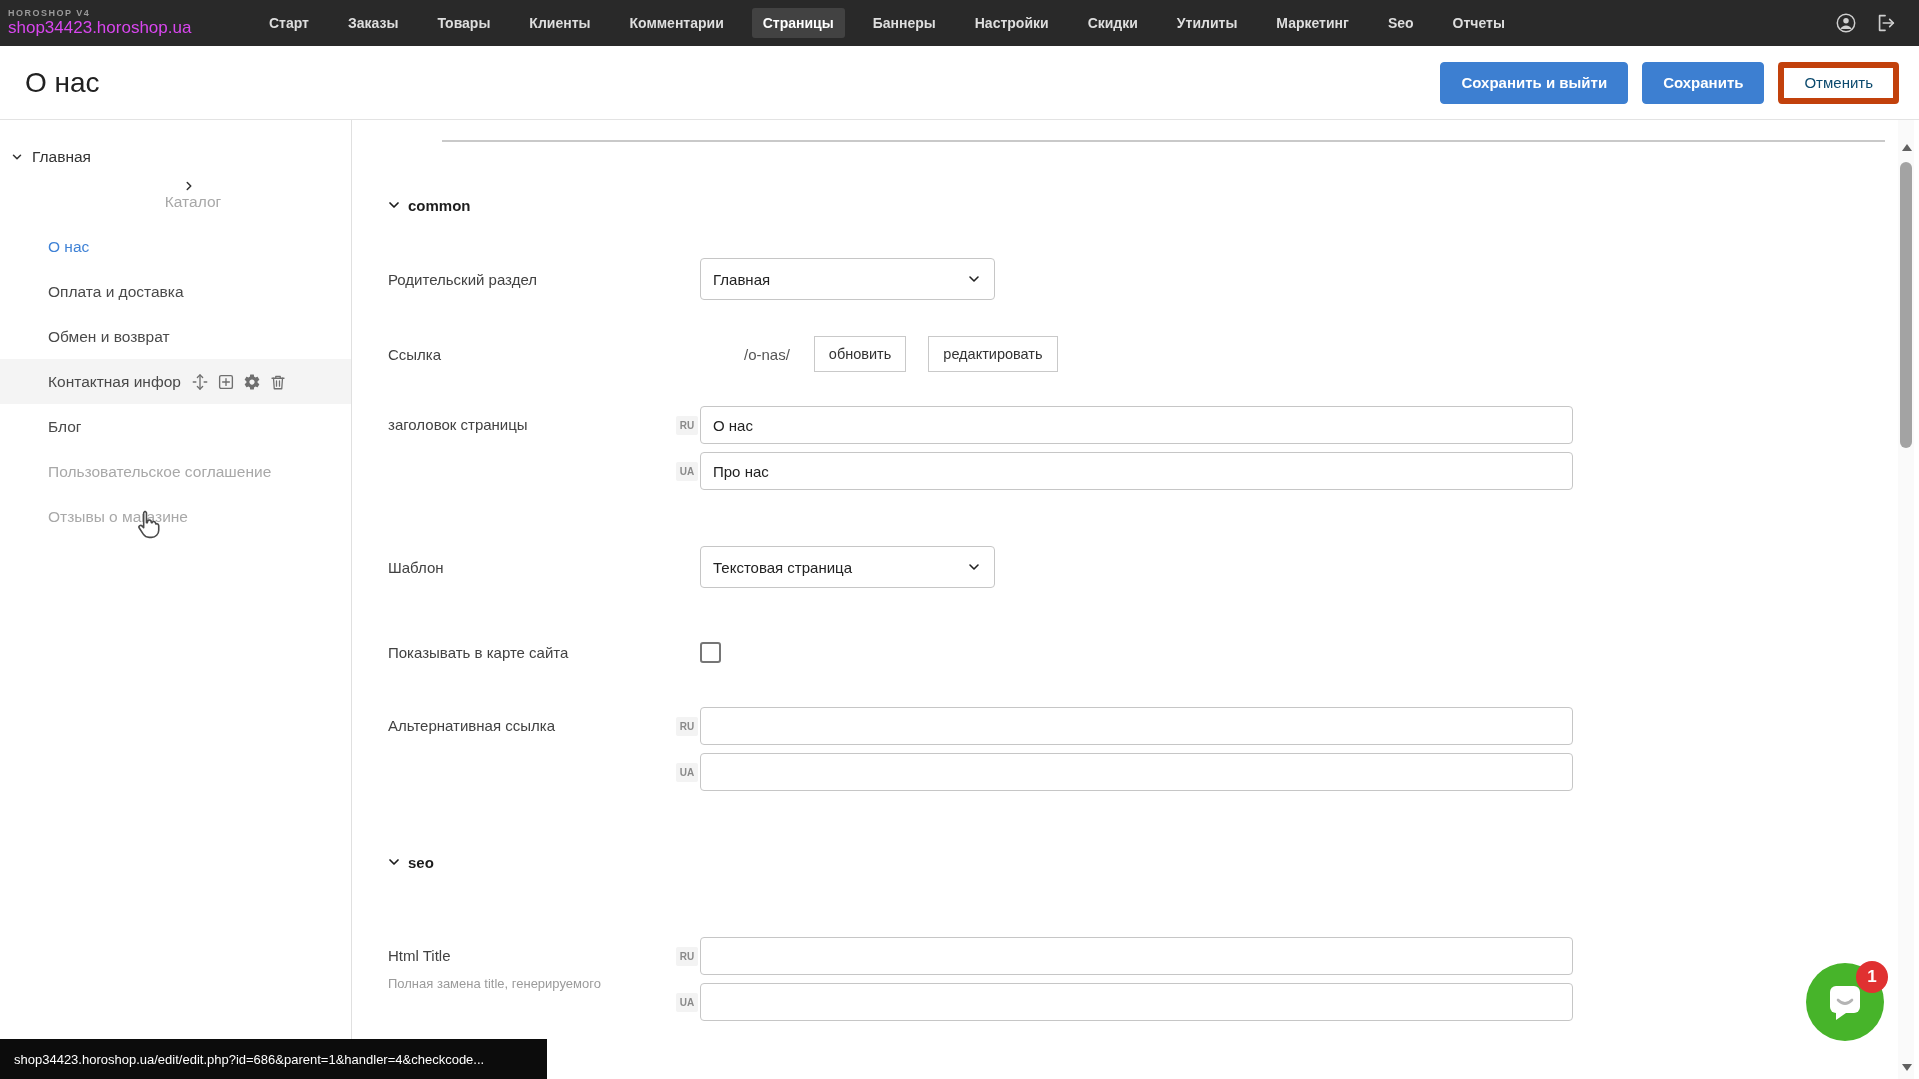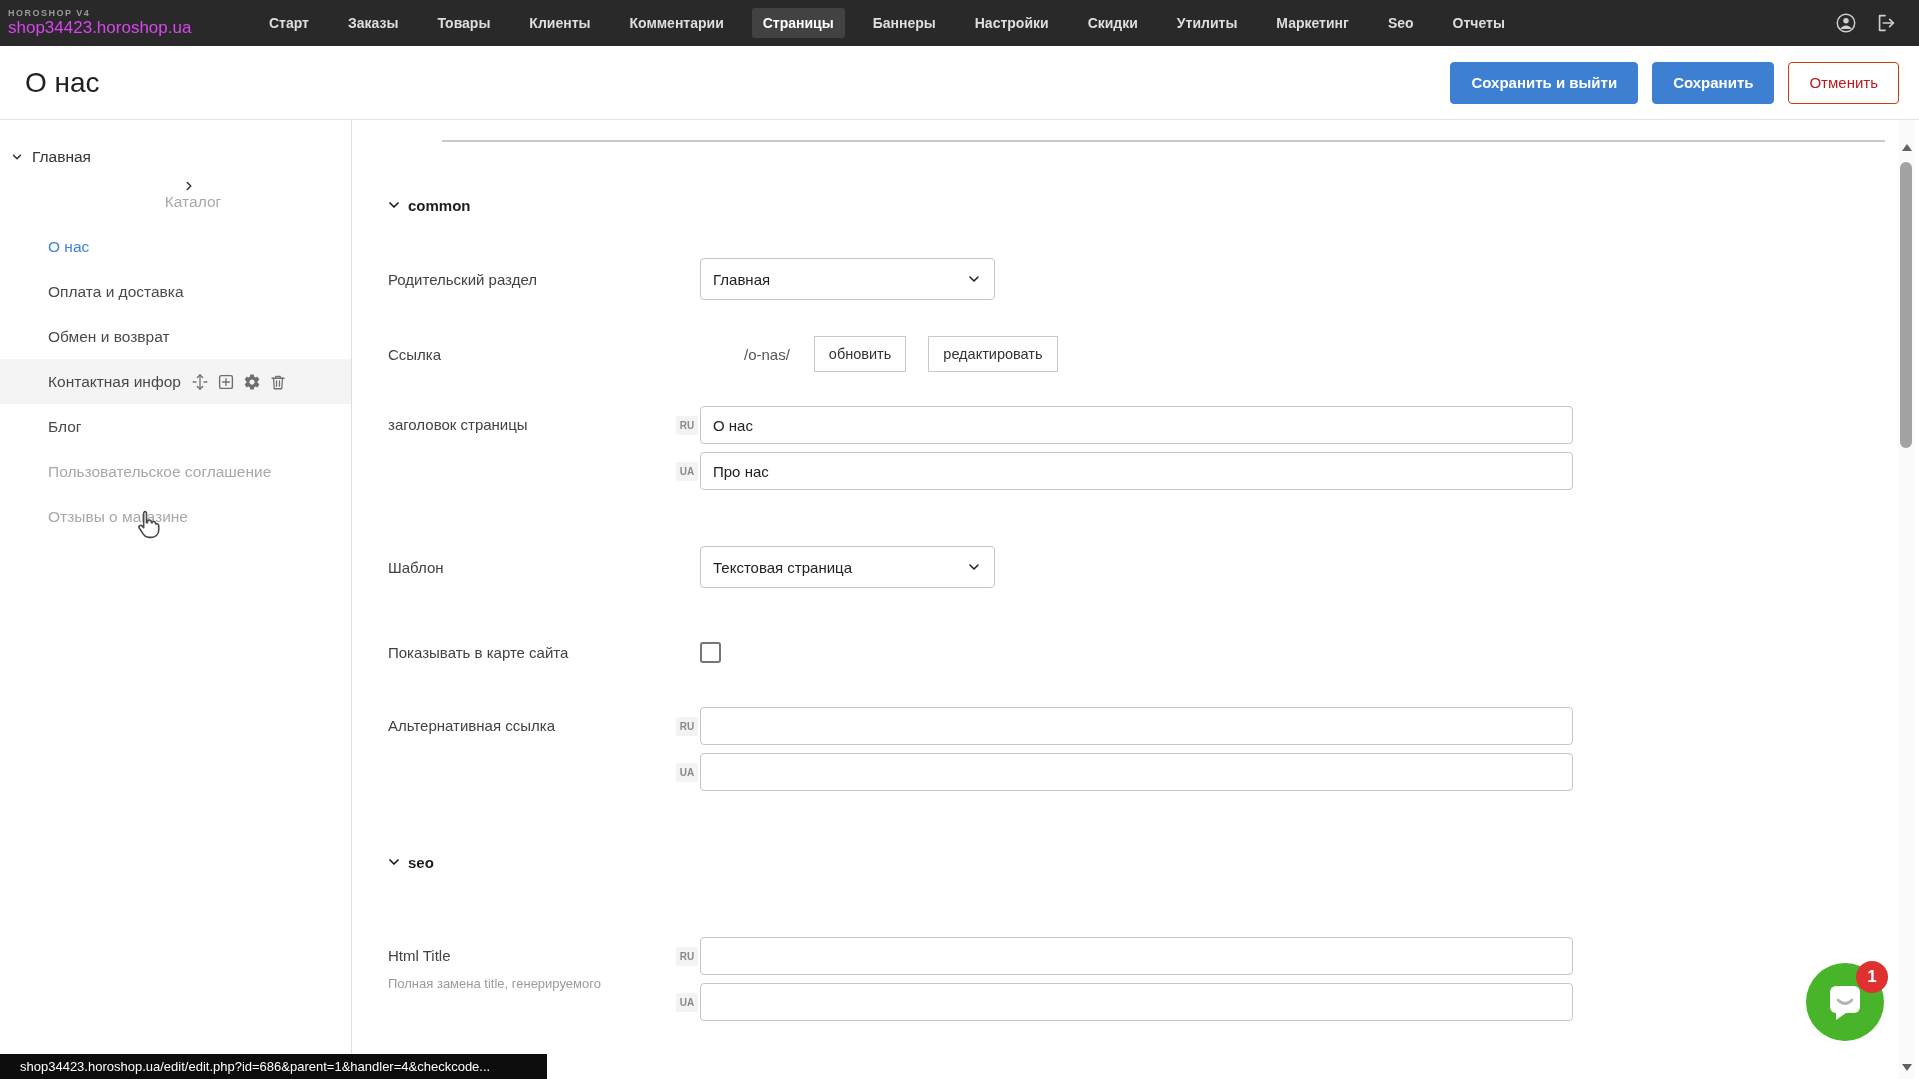--- a/index.html
+++ b/index.html
@@ -17,21 +17,21 @@
   .topnav-item{font-size:14px;font-weight:bold;color:#dedede;padding:7px 11px;border-radius:3px;cursor:pointer;white-space:nowrap;}
   .topnav-item.active{background:#424242;color:#fff;}
   .topbar-right{margin-left:auto;display:flex;align-items:center;gap:18px;padding-right:22px;}
   .topbar-icon{width:22px;height:22px;cursor:pointer;display:block;}
   
   .pageheader{height:74px;display:flex;align-items:center;background:#fff;border-bottom:1px solid #e3e3e3;box-sizing:border-box;}
   .page-title{font-size:28px;color:#212121;margin-left:25px;}
   .header-actions{margin-left:auto;display:flex;gap:14px;padding-right:20px;}
   .btn{height:42px;border-radius:4px;font-size:15px;display:flex;align-items:center;justify-content:center;cursor:pointer;box-sizing:border-box;padding:0 20px;white-space:nowrap;}
   .btn-blue{background:#3d7fd1;color:#fff;font-weight:bold;border:1px solid #3d7fd1;}
-  .btn-white{background:#fff;color:#b91c1c;border:1px solid #c2410c;}
+  .btn-white{background:#fff;color:#0c4a6e;border:6px solid #c2410c;}
   
   .panes{display:flex;height:959px;}
   .sidebar{width:352px;flex-shrink:0;border-right:1px solid #e0e0e0;box-sizing:border-box;padding-top:14px;position:relative;}
   .tree-row{height:45px;display:flex;align-items:center;font-size:15.5px;color:#4a4a4a;cursor:pointer;position:relative;}
   .tree-row .chev{width:14px;height:14px;margin-right:8px;flex-shrink:0;}
   .tree-root{padding-left:10px;color:#333;}
   .tree-child{padding-left:48px;}
   .tree-child.has-chev{padding-left:35px;flex-direction:column;}
   .tree-row.muted{color:#a8a8a8;}
   .tree-row.active{color:#3f82d6;}
@@ -65,21 +65,21 @@
   .mb42{margin-bottom:42px;}.mb36{margin-bottom:36px;}.mb34{margin-bottom:34px;}
   .mb56{margin-bottom:56px;}.mb54{margin-bottom:54px;}.mb48{margin-bottom:48px;}
   .mb44{margin-bottom:44px;}.mb60{margin-bottom:60px;}.mb64{margin-bottom:64px;}
   
   .scrollbar{position:absolute;top:120px;right:5px;width:16px;bottom:0;background:#fafafa;z-index:3;}
   .sb-arrow{position:absolute;left:4px;width:0;height:0;border-left:5px solid transparent;border-right:5px solid transparent;}
   .sb-up{top:24px;border-bottom:7px solid #616161;}
   .sb-down{bottom:8px;border-top:7px solid #616161;}
   .sb-thumb{position:absolute;top:42px;left:2px;width:12px;height:286px;background:#a3a3a3;border-radius:6px;cursor:grab;}
   
-  .statusbar{position:absolute;left:0;bottom:0;height:25px;width:547px;background:#0c0c0c;color:#fff;font-size:13px;display:flex;align-items:center;padding-left:20px;box-sizing:border-box;z-index:6;white-space:nowrap;overflow:hidden;}
+  .statusbar{position:absolute;left:0;bottom:0;height:40px;width:547px;background:#0c0c0c;color:#fff;font-size:13px;display:flex;align-items:center;padding-left:14px;box-sizing:border-box;z-index:6;white-space:nowrap;overflow:hidden;}
   
   .chat{position:absolute;left:1806px;top:963px;width:78px;height:78px;border-radius:50%;background:#47b42a;z-index:7;cursor:pointer;display:flex;align-items:center;justify-content:center;}
   .chat-badge{position:absolute;right:-4px;top:-2px;width:32px;height:32px;border-radius:50%;background:#e03131;color:#fff;font-size:17px;font-weight:bold;display:flex;align-items:center;justify-content:center;}
 </style>
 </head>
 <body>
 
 <div class="topbar">
   <div class="brand">
     <div class="brand-version">HOROSHOP V4</div>

